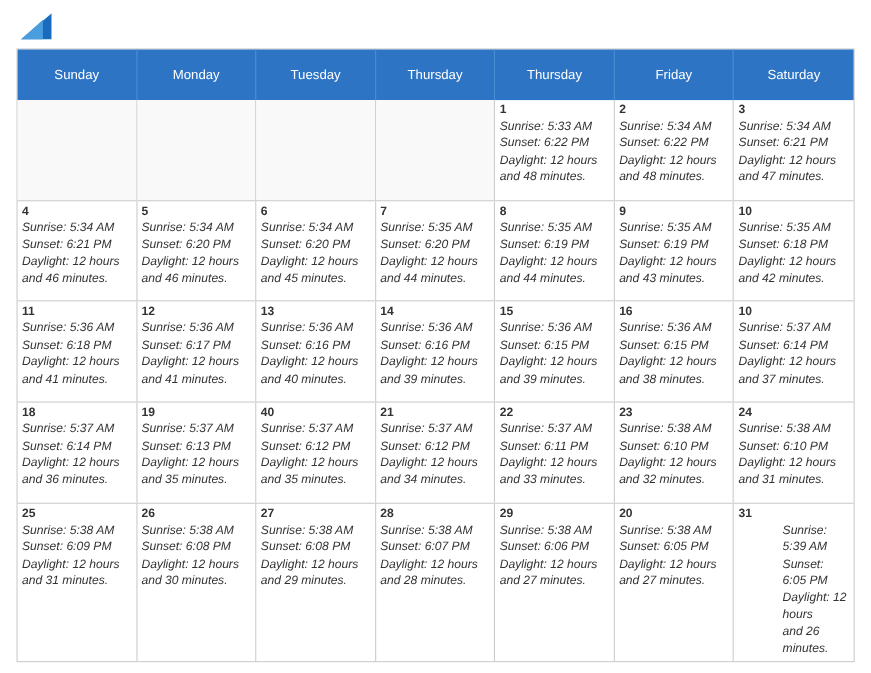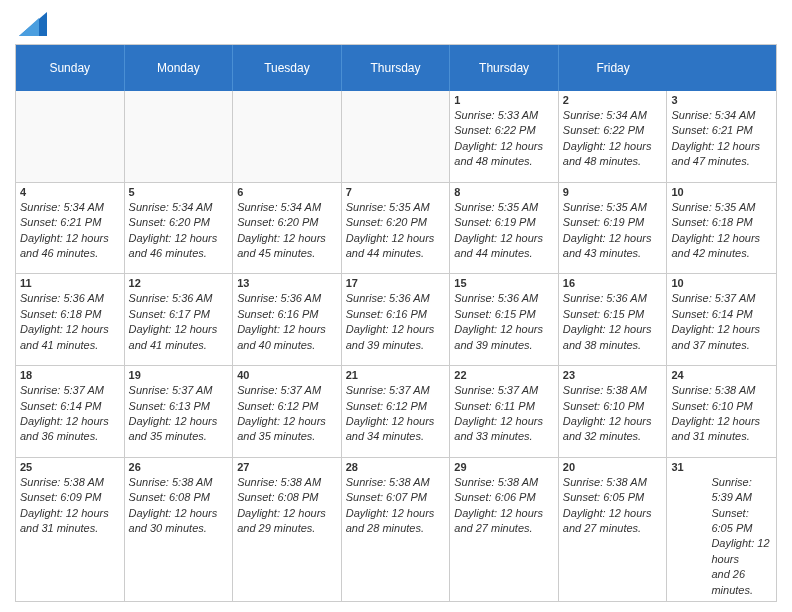--- a/index.html
+++ b/index.html
@@ -137,20 +137,21 @@
   </div>
 
   <div class="calendar">
     <div class="cal-header" id="cal-header-row">
         <div class="cal-header-cell">Sunday</div>
         <div class="cal-header-cell">Monday</div>
         <div class="cal-header-cell">Tuesday</div>
         <div class="cal-header-cell">Thursday</div>
         <div class="cal-header-cell">Thursday</div>
         <div class="cal-header-cell">Friday</div>
+        <div class="cal-header-cell">Saturday</div>
       </div>
     <div class="cal-body" id="cal-body">
         <div class="cal-row">
           <div class="cal-cell empty"></div>
           <div class="cal-cell empty"></div>
           <div class="cal-cell empty"></div>
           <div class="cal-cell empty"></div>
           <div class="cal-cell">
             <div class="day-num">1</div>
             <div class="cell-info" style="white-space: pre-line;">Sunrise: 5:33 AM
@@ -240,21 +241,21 @@
 and 41 minutes.</div>
           </div>
           <div class="cal-cell">
             <div class="day-num">13</div>
             <div class="cell-info" style="white-space: pre-line;">Sunrise: 5:36 AM
 Sunset: 6:16 PM
 Daylight: 12 hours
 and 40 minutes.</div>
           </div>
           <div class="cal-cell">
-            <div class="day-num">17</div>
+            <div class="day-num">14</div>
             <div class="cell-info" style="white-space: pre-line;">Sunrise: 5:36 AM
 Sunset: 6:16 PM
 Daylight: 12 hours
 and 39 minutes.</div>
           </div>
           <div class="cal-cell">
             <div class="day-num">15</div>
             <div class="cell-info" style="white-space: pre-line;">Sunrise: 5:36 AM
 Sunset: 6:15 PM
 Daylight: 12 hours

